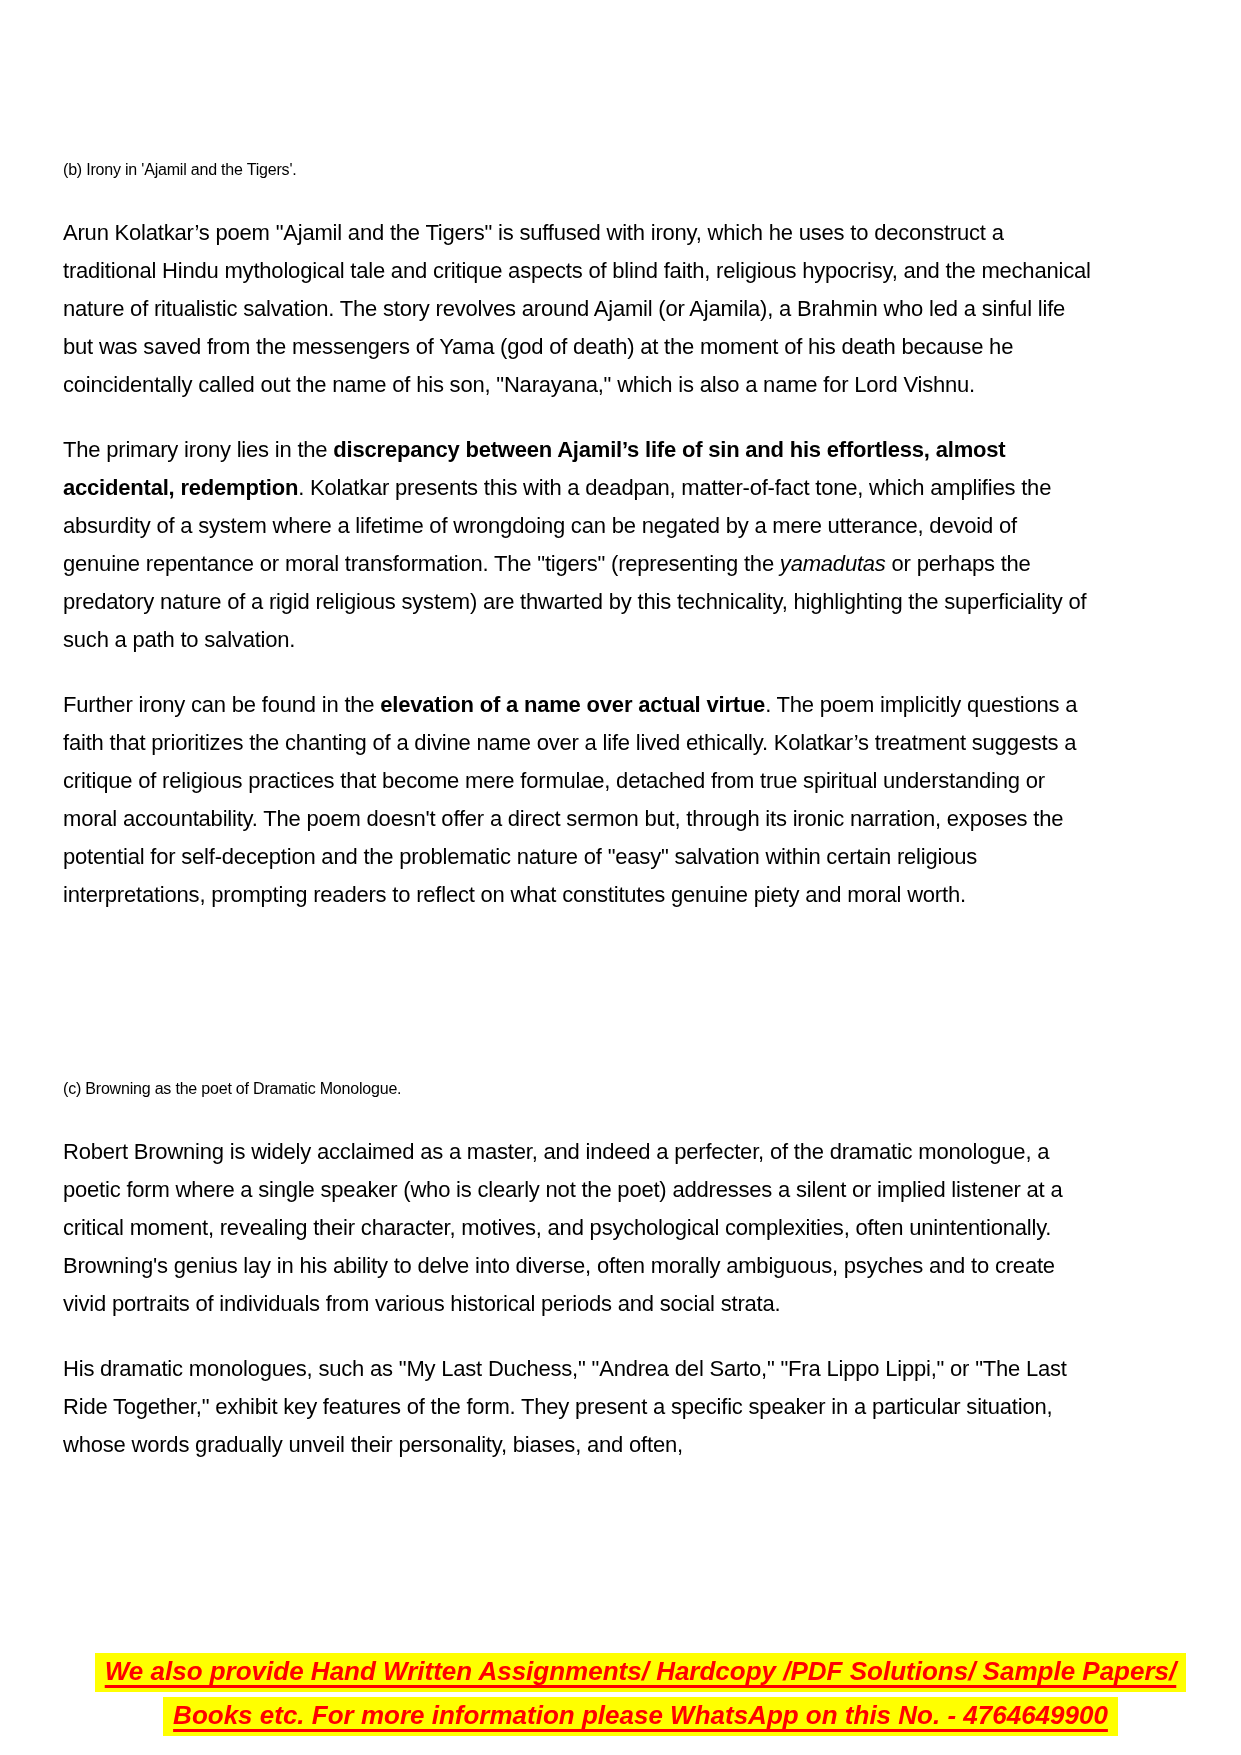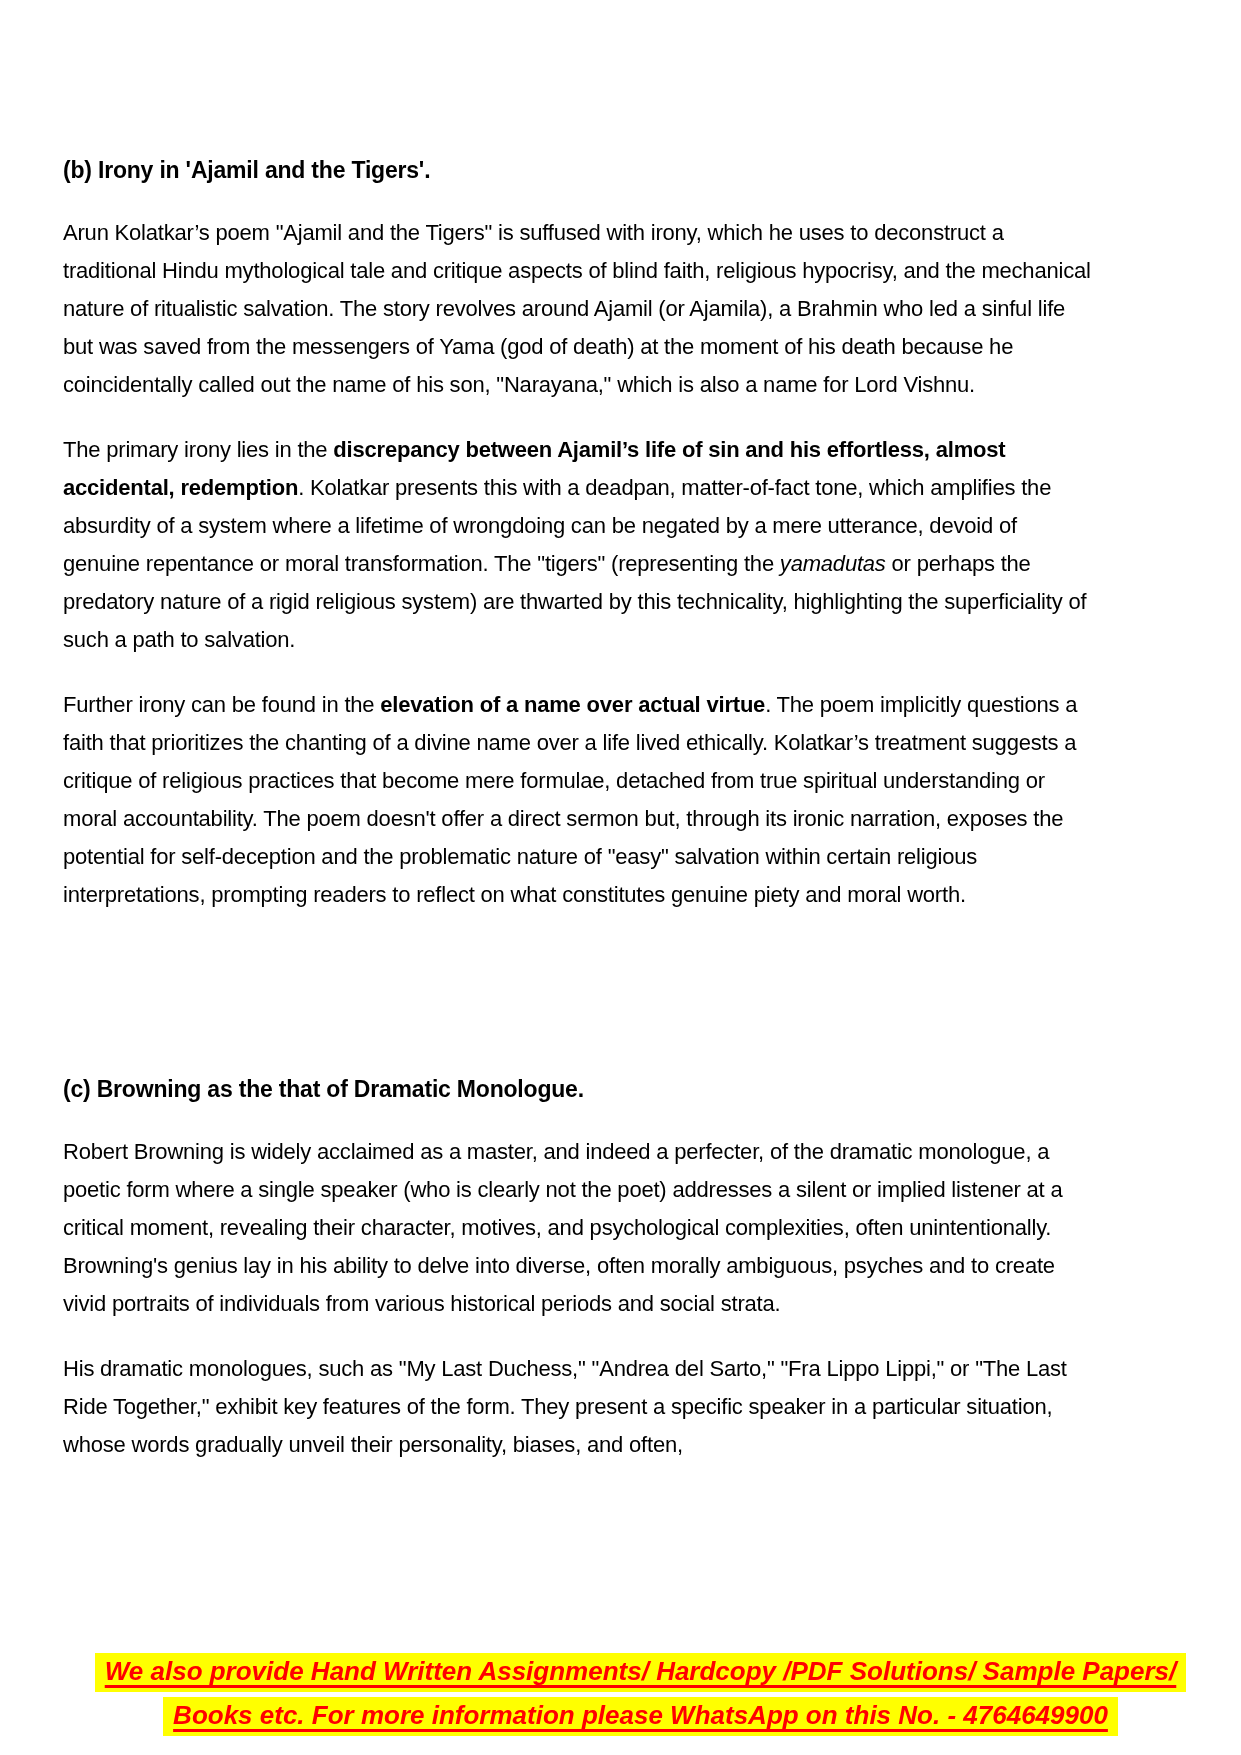--- a/index.html
+++ b/index.html
@@ -18,22 +18,22 @@
   .content {
     box-sizing: border-box;
     padding: 151px 0 0 63px;
     width: 1095px;
     font-size: 22px;
     line-height: 38px;
     letter-spacing: -0.2px;
     text-align: left;
   }
   h2.doc-heading {
-    font-size: 23px;
-    font-weight: 700;
+    font-size: 16px;
+    font-weight: 400;
     margin: 0 0 25px 0;
     line-height: 38px;
   }
   .paras p {
     margin: 0 0 27px 0;
   }
   .section-gap {
     height: 129px;
   }
   .promo-footer {
@@ -71,21 +71,21 @@
     <div class="paras">
         <p><span>Arun Kolatkar’s poem "Ajamil and the Tigers" is suffused with irony, which he uses to deconstruct a traditional Hindu mythological tale and critique aspects of blind faith, religious hypocrisy, and the mechanical nature of ritualistic salvation. The story revolves around Ajamil (or Ajamila), a Brahmin who led a sinful life but was saved from the messengers of Yama (god of death) at the moment of his death because he coincidentally called out the name of his son, "Narayana," which is also a name for Lord Vishnu.</span></p>
         <p><span>The primary irony lies in the </span><span style="font-weight: 700;">discrepancy between Ajamil’s life of sin and his effortless, almost accidental, redemption</span><span>. Kolatkar presents this with a deadpan, matter-of-fact tone, which amplifies the absurdity of a system where a lifetime of wrongdoing can be negated by a mere utterance, devoid of genuine repentance or moral transformation. The "tigers" (representing the </span><span style="font-style: italic;">yamadutas</span><span> or perhaps the predatory nature of a rigid religious system) are thwarted by this technicality, highlighting the superficiality of such a path to salvation.</span></p>
         <p><span>Further irony can be found in the </span><span style="font-weight: 700;">elevation of a name over actual virtue</span><span>. The poem implicitly questions a faith that prioritizes the chanting of a divine name over a life lived ethically. Kolatkar’s treatment suggests a critique of religious practices that become mere formulae, detached from true spiritual understanding or moral accountability. The poem doesn't offer a direct sermon but, through its ironic narration, exposes the potential for self-deception and the problematic nature of "easy" salvation within certain religious interpretations, prompting readers to reflect on what constitutes genuine piety and moral worth.</span></p>
       </div>
   </section>
 
   <div class="section-gap"></div>
 
   <section>
-    <h2 class="doc-heading">(c) Browning as the that of Dramatic Monologue.</h2>
+    <h2 class="doc-heading">(c) Browning as the poet of Dramatic Monologue.</h2>
     <div class="paras">
         <p><span>Robert Browning is widely acclaimed as a master, and indeed a perfecter, of the dramatic monologue, a poetic form where a single speaker (who is clearly not the poet) addresses a silent or implied listener at a critical moment, revealing their character, motives, and psychological complexities, often unintentionally. Browning's genius lay in his ability to delve into diverse, often morally ambiguous, psyches and to create vivid portraits of individuals from various historical periods and social strata.</span></p>
         <p><span>His dramatic monologues, such as "My Last Duchess," "Andrea del Sarto," "Fra Lippo Lippi," or "The Last Ride Together," exhibit key features of the form. They present a specific speaker in a particular situation, whose words gradually unveil their personality, biases, and often,</span></p>
       </div>
   </section>
 
 </div>
 
 <div class="promo-footer">
   <p class="promo-line"><span class="hl">We also provide Hand Written Assignments/ Hardcopy /PDF Solutions/ Sample Papers/</span></p>

